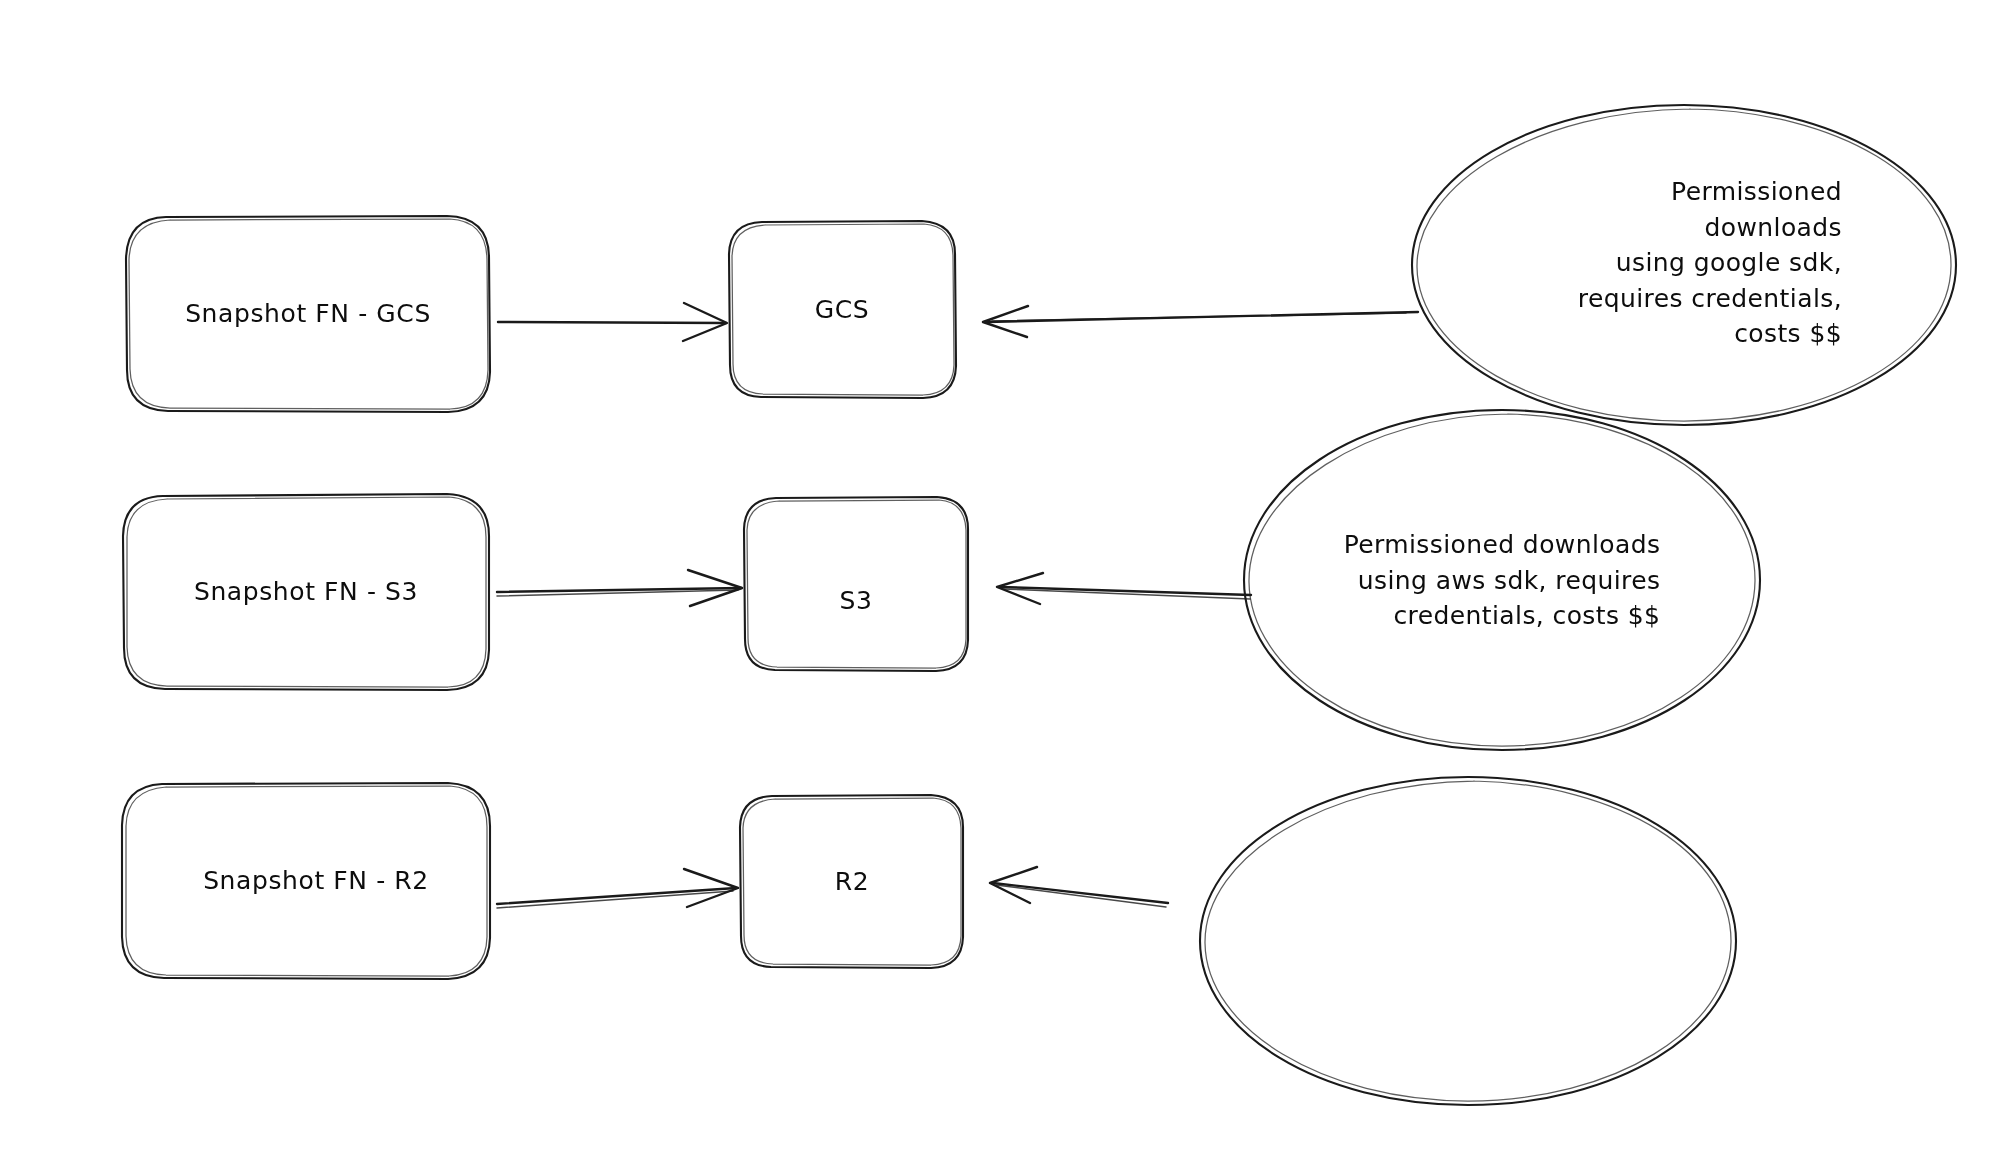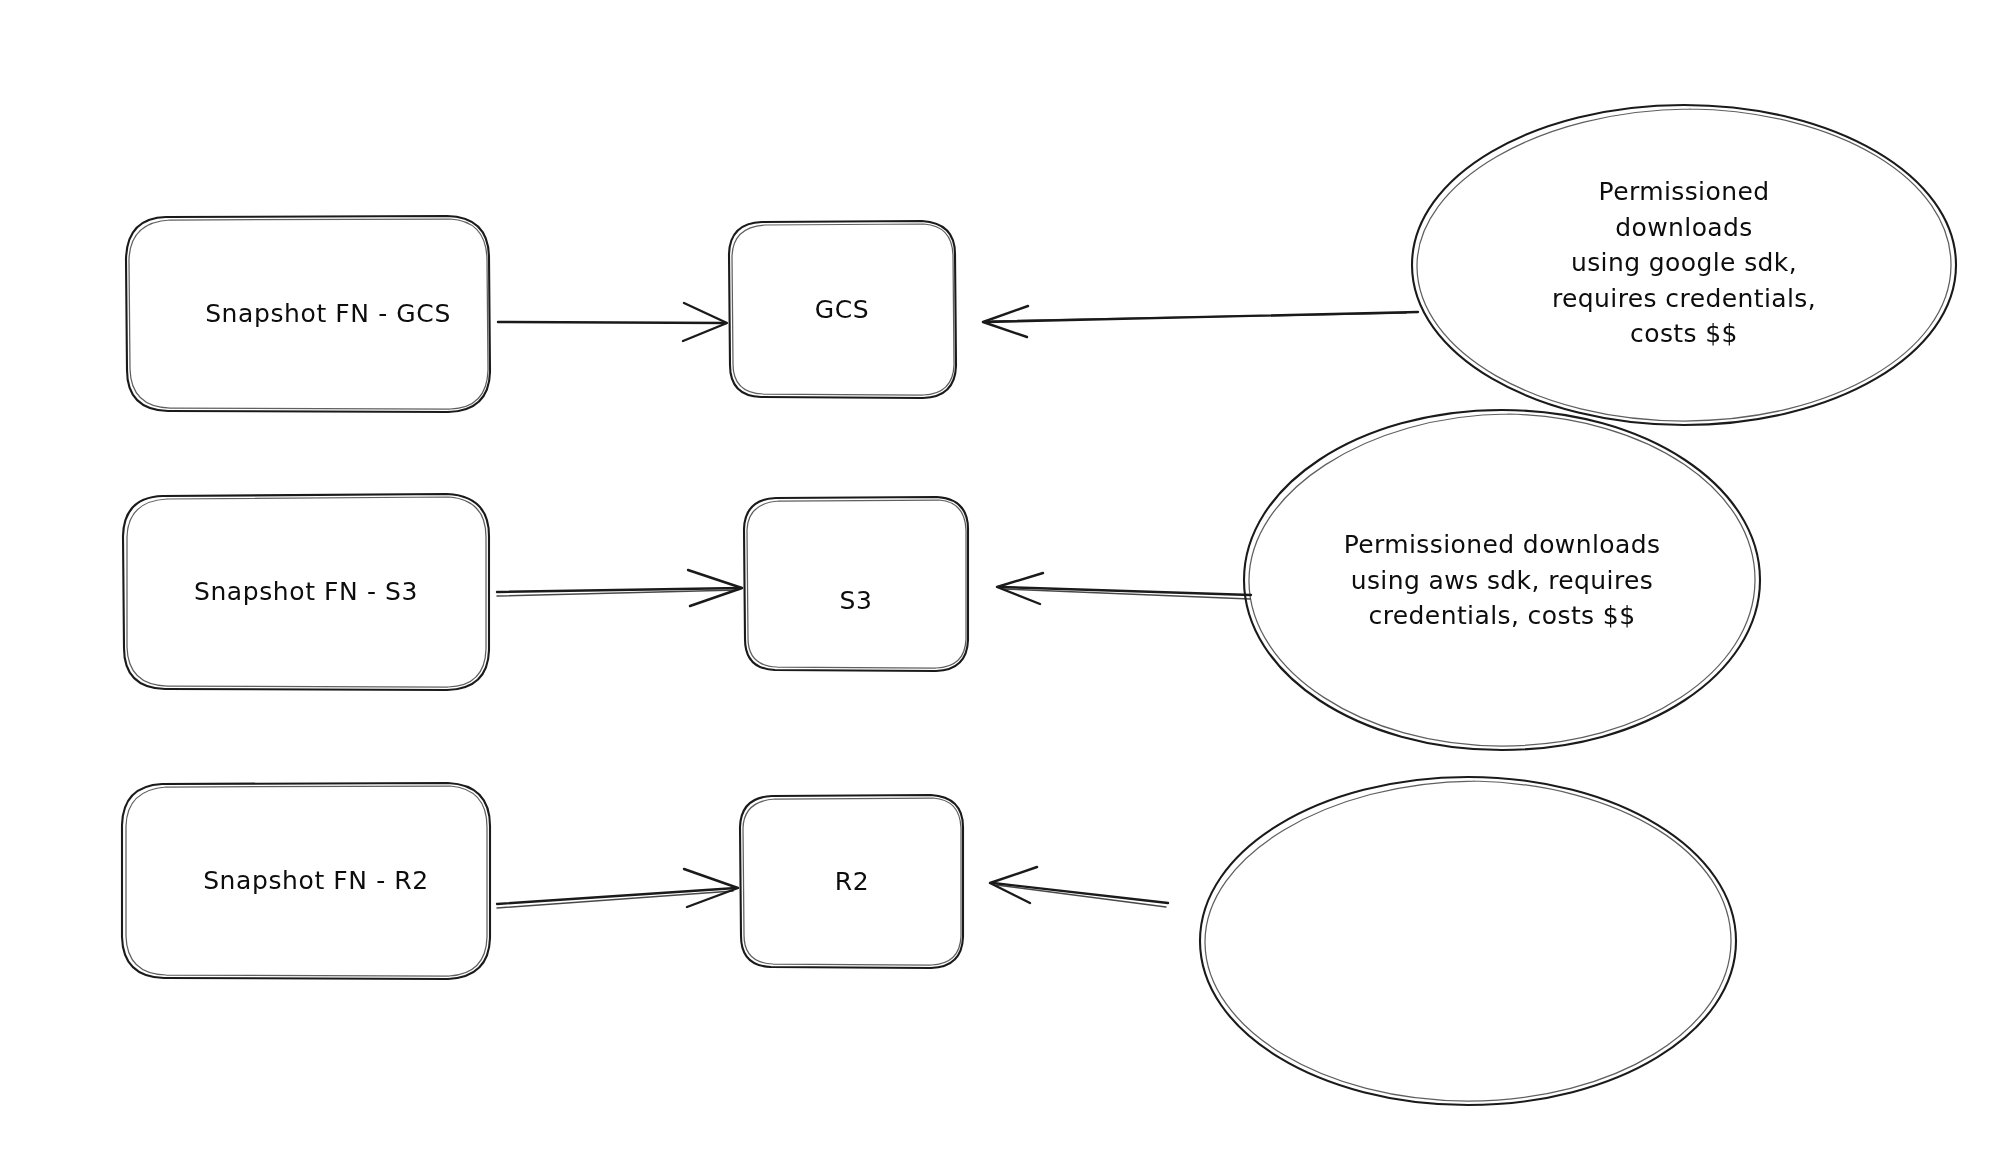--- a/index.html
+++ b/index.html
@@ -71,21 +71,21 @@
     transform: translate(-50%, -50%);
     pointer-events: none;
     font-weight: 500;
   }
   .note-label {
     position: absolute;
     font-family: "DejaVu Sans", sans-serif;
     color: #0d0d0d;
     font-size: 25px;
     letter-spacing: 0.4px;
-    text-align: center;
+    text-align: right;
     line-height: 1.42;
     white-space: pre-line;
     transform: translate(-50%, -50%);
     pointer-events: none;
     font-weight: 500;
   }
 </style>
 </head>
 <body>
 
@@ -168,21 +168,21 @@
     </g>
 
     <g>
       <path class="arrow-line" d="M1168,903 L993,883"></path>
       <path class="arrow-line-2" d="M1166,907 L996,885"></path>
       <path class="arrow-head" d="M1037,867 L990,883 L1030,903"></path>
     </g>
 
   </svg>
 
-  <div class="node-label" style="left:308px; top:314px;margin-left:20px;">Snapshot FN - GCS</div>
+  <div class="node-label" style="left:308px; top:314px;">Snapshot FN - GCS</div>
 
   <div class="node-label" style="left:306px; top:592px;text-align:center;">Snapshot FN - S3</div>
 
   <div class="node-label" style="left:316px; top:881px;">Snapshot FN - R2</div>
 
   <div class="node-label" style="left:842px; top:310px;">GCS</div>
 
   <div class="node-label" style="left:856px; top:601px;">S3</div>
 
   <div class="node-label" style="left:852px; top:882px;">R2</div>

